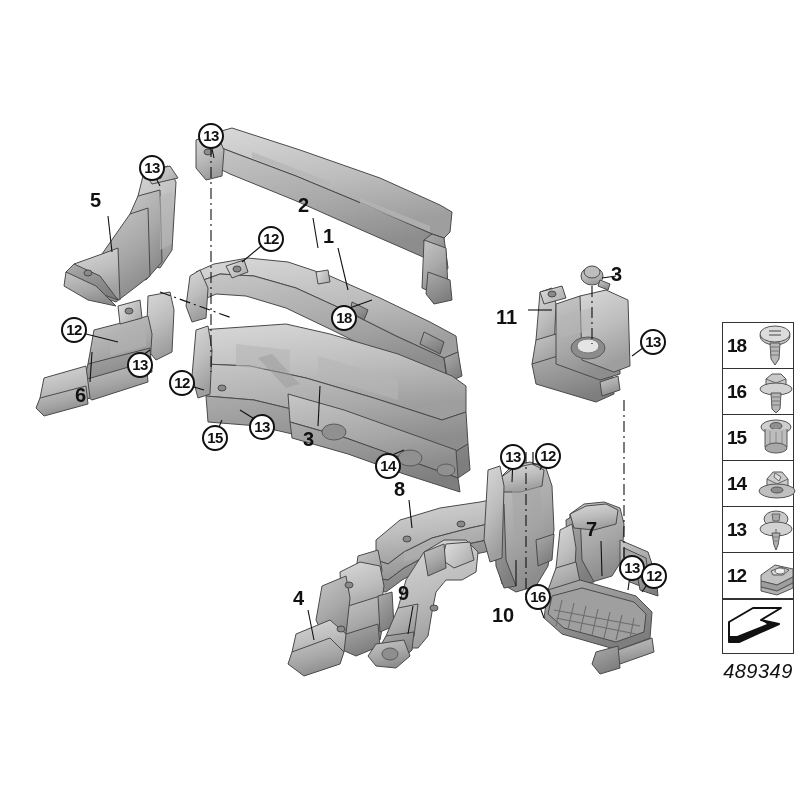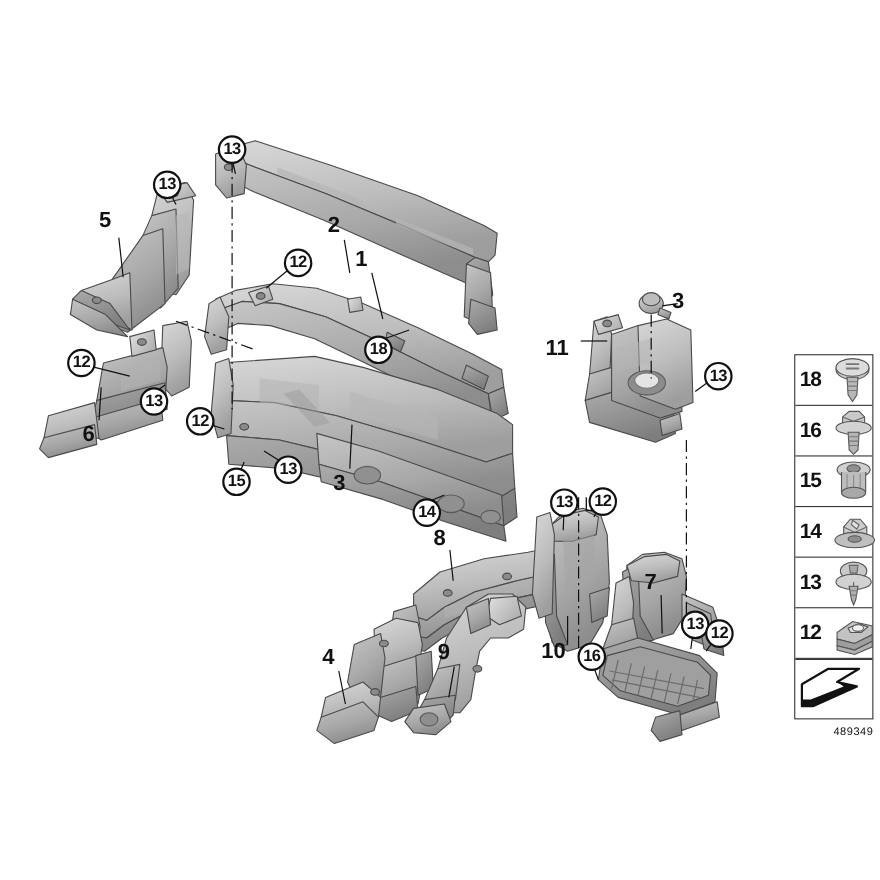--- a/index.html
+++ b/index.html
@@ -83,24 +83,25 @@
   .legend-art svg { position: absolute; left: 0; top: 0; }
   #legend-arrow-row {
     height: 54px;
     border-top: 1.5px solid #333333;
   }
   #diagram-id {
     position: absolute;
     left: 722px;
     top: 660px;
     width: 72px;
-    text-align: right;
-    font-size: 10px;
+    text-align: center;
+    font-size: 20px;
     color: #111111;
     letter-spacing: 0.5px;
+    font-style: italic;
   }
 </style>
 </head>
 <body>
 
 <div id="page">
 
   <svg id="diagram-canvas" viewBox="0 0 800 800">
     <defs>
       <linearGradient id="gLight" x1="0" y1="0" x2="0.3" y2="1">
@@ -353,21 +354,21 @@
   <div class="part-label" style="left:90px;  top:190px;">5</div>
   <div class="part-label" style="left:298px; top:195px;">2</div>
   <div class="part-label" style="left:323px; top:226px;">1</div>
   <div class="part-label" style="left:75px;  top:385px;">6</div>
   <div class="part-label" style="left:303px; top:429px;">3</div>
   <div class="part-label" style="left:496px; top:307px;text-align:right;">11</div>
   <div class="part-label" style="left:611px; top:264px;">3</div>
   <div class="part-label" style="left:394px; top:479px;">8</div>
   <div class="part-label" style="left:293px; top:588px;">4</div>
   <div class="part-label" style="left:398px; top:583px;">9</div>
-  <div class="part-label" style="left:492px; top:582px;">10</div>
+  <div class="part-label" style="left:492px; top:605px;">10</div>
   <div class="part-label" style="left:586px; top:519px;">7</div>
 
   <div class="callout" style="left:198px; top:123px;">13</div>
   <div class="callout" style="left:139px; top:155px;">13</div>
   <div class="callout" style="left:258px; top:226px;">12</div>
   <div class="callout" style="left:61px;  top:317px;">12</div>
   <div class="callout" style="left:127px; top:352px;">13</div>
   <div class="callout" style="left:331px; top:305px;">18</div>
   <div class="callout" style="left:169px; top:370px;">12</div>
   <div class="callout" style="left:249px; top:414px;">13</div>

